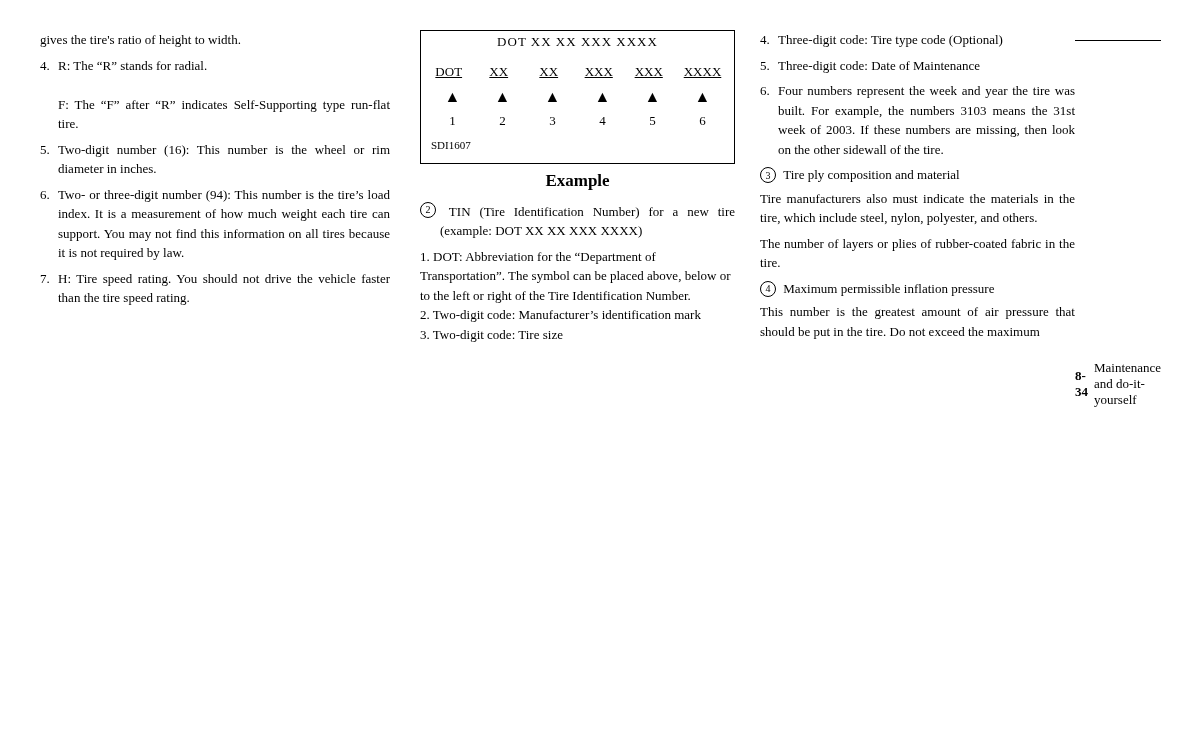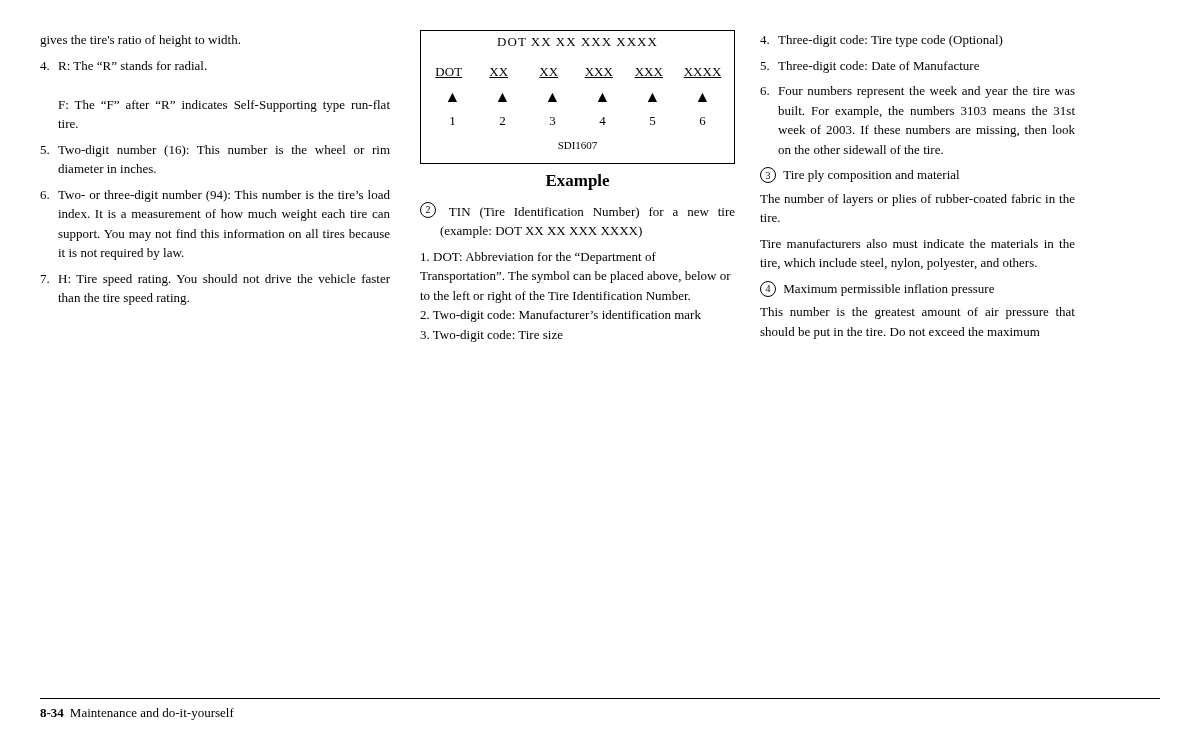--- a/index.html
+++ b/index.html
@@ -10,21 +10,21 @@
       font-family: 'Times New Roman', Times, serif;
       font-size: 13.5px;
       color: #000;
       overflow: hidden;
     }
     .page {
       width: 1200px;
       height: 741px;
       padding: 30px 40px 20px 40px;
       display: flex;
-      flex-direction: column;
+      flex-direction: row;
     }
     .content-area {
       display: flex;
       flex: 1;
       gap: 0;
     }
     
     .left-col {
       width: 370px;
       padding-right: 20px;
@@ -97,21 +97,21 @@
       align-items: center;
       gap: 20px;
       margin-bottom: 4px;
     }
     .num-cell {
       text-align: center;
       min-width: 30px;
       font-size: 13px;
     }
     .diagram-footer {
-      text-align: center;
+      text-align: left;
       font-size: 11px;
       margin-top: 6px;
     }
     .diagram-caption {
       text-align: center;
       font-weight: bold;
       font-size: 17px;
       margin-bottom: 8px;
     }
     .mid-intro {
@@ -269,35 +269,35 @@
     </div>
 
     <div class="right-col">
       <div class="item">
         <span class="item-num">4.</span>
         <span class="item-text">Three-digit code: Tire type code (Optional)</span>
       </div>
 
       <div class="item">
         <span class="item-num">5.</span>
-        <span class="item-text">Three-digit code: Date of Manufacture</span>
+        <span class="item-text">Three-digit code: Date of Maintenance</span>
       </div>
 
       <div class="item">
         <span class="item-num">6.</span>
         <span class="item-text">Four numbers represent the week and year the tire was built. For example, the numbers 3103 means the 31st week of 2003. If these numbers are missing, then look on the other sidewall of the tire.</span>
       </div>
 
       <div class="section-heading">
         <span class="circled">3</span>
         <span>&nbsp;Tire ply composition and material</span>
       </div>
 
+      <p>Tire manufacturers also must indicate the materials in the tire, which include steel, nylon, polyester, and others.</p>
       <p>The number of layers or plies of rubber-coated fabric in the tire.</p>
-      <p>Tire manufacturers also must indicate the materials in the tire, which include steel, nylon, polyester, and others.</p>
 
       <div class="section-heading">
         <span class="circled">4</span>
         <span>&nbsp;Maximum permissible inflation pressure</span>
       </div>
 
       <p>This number is the greatest amount of air pressure that should be put in the tire. Do not exceed the maximum</p>
     </div>
 
   </div>

